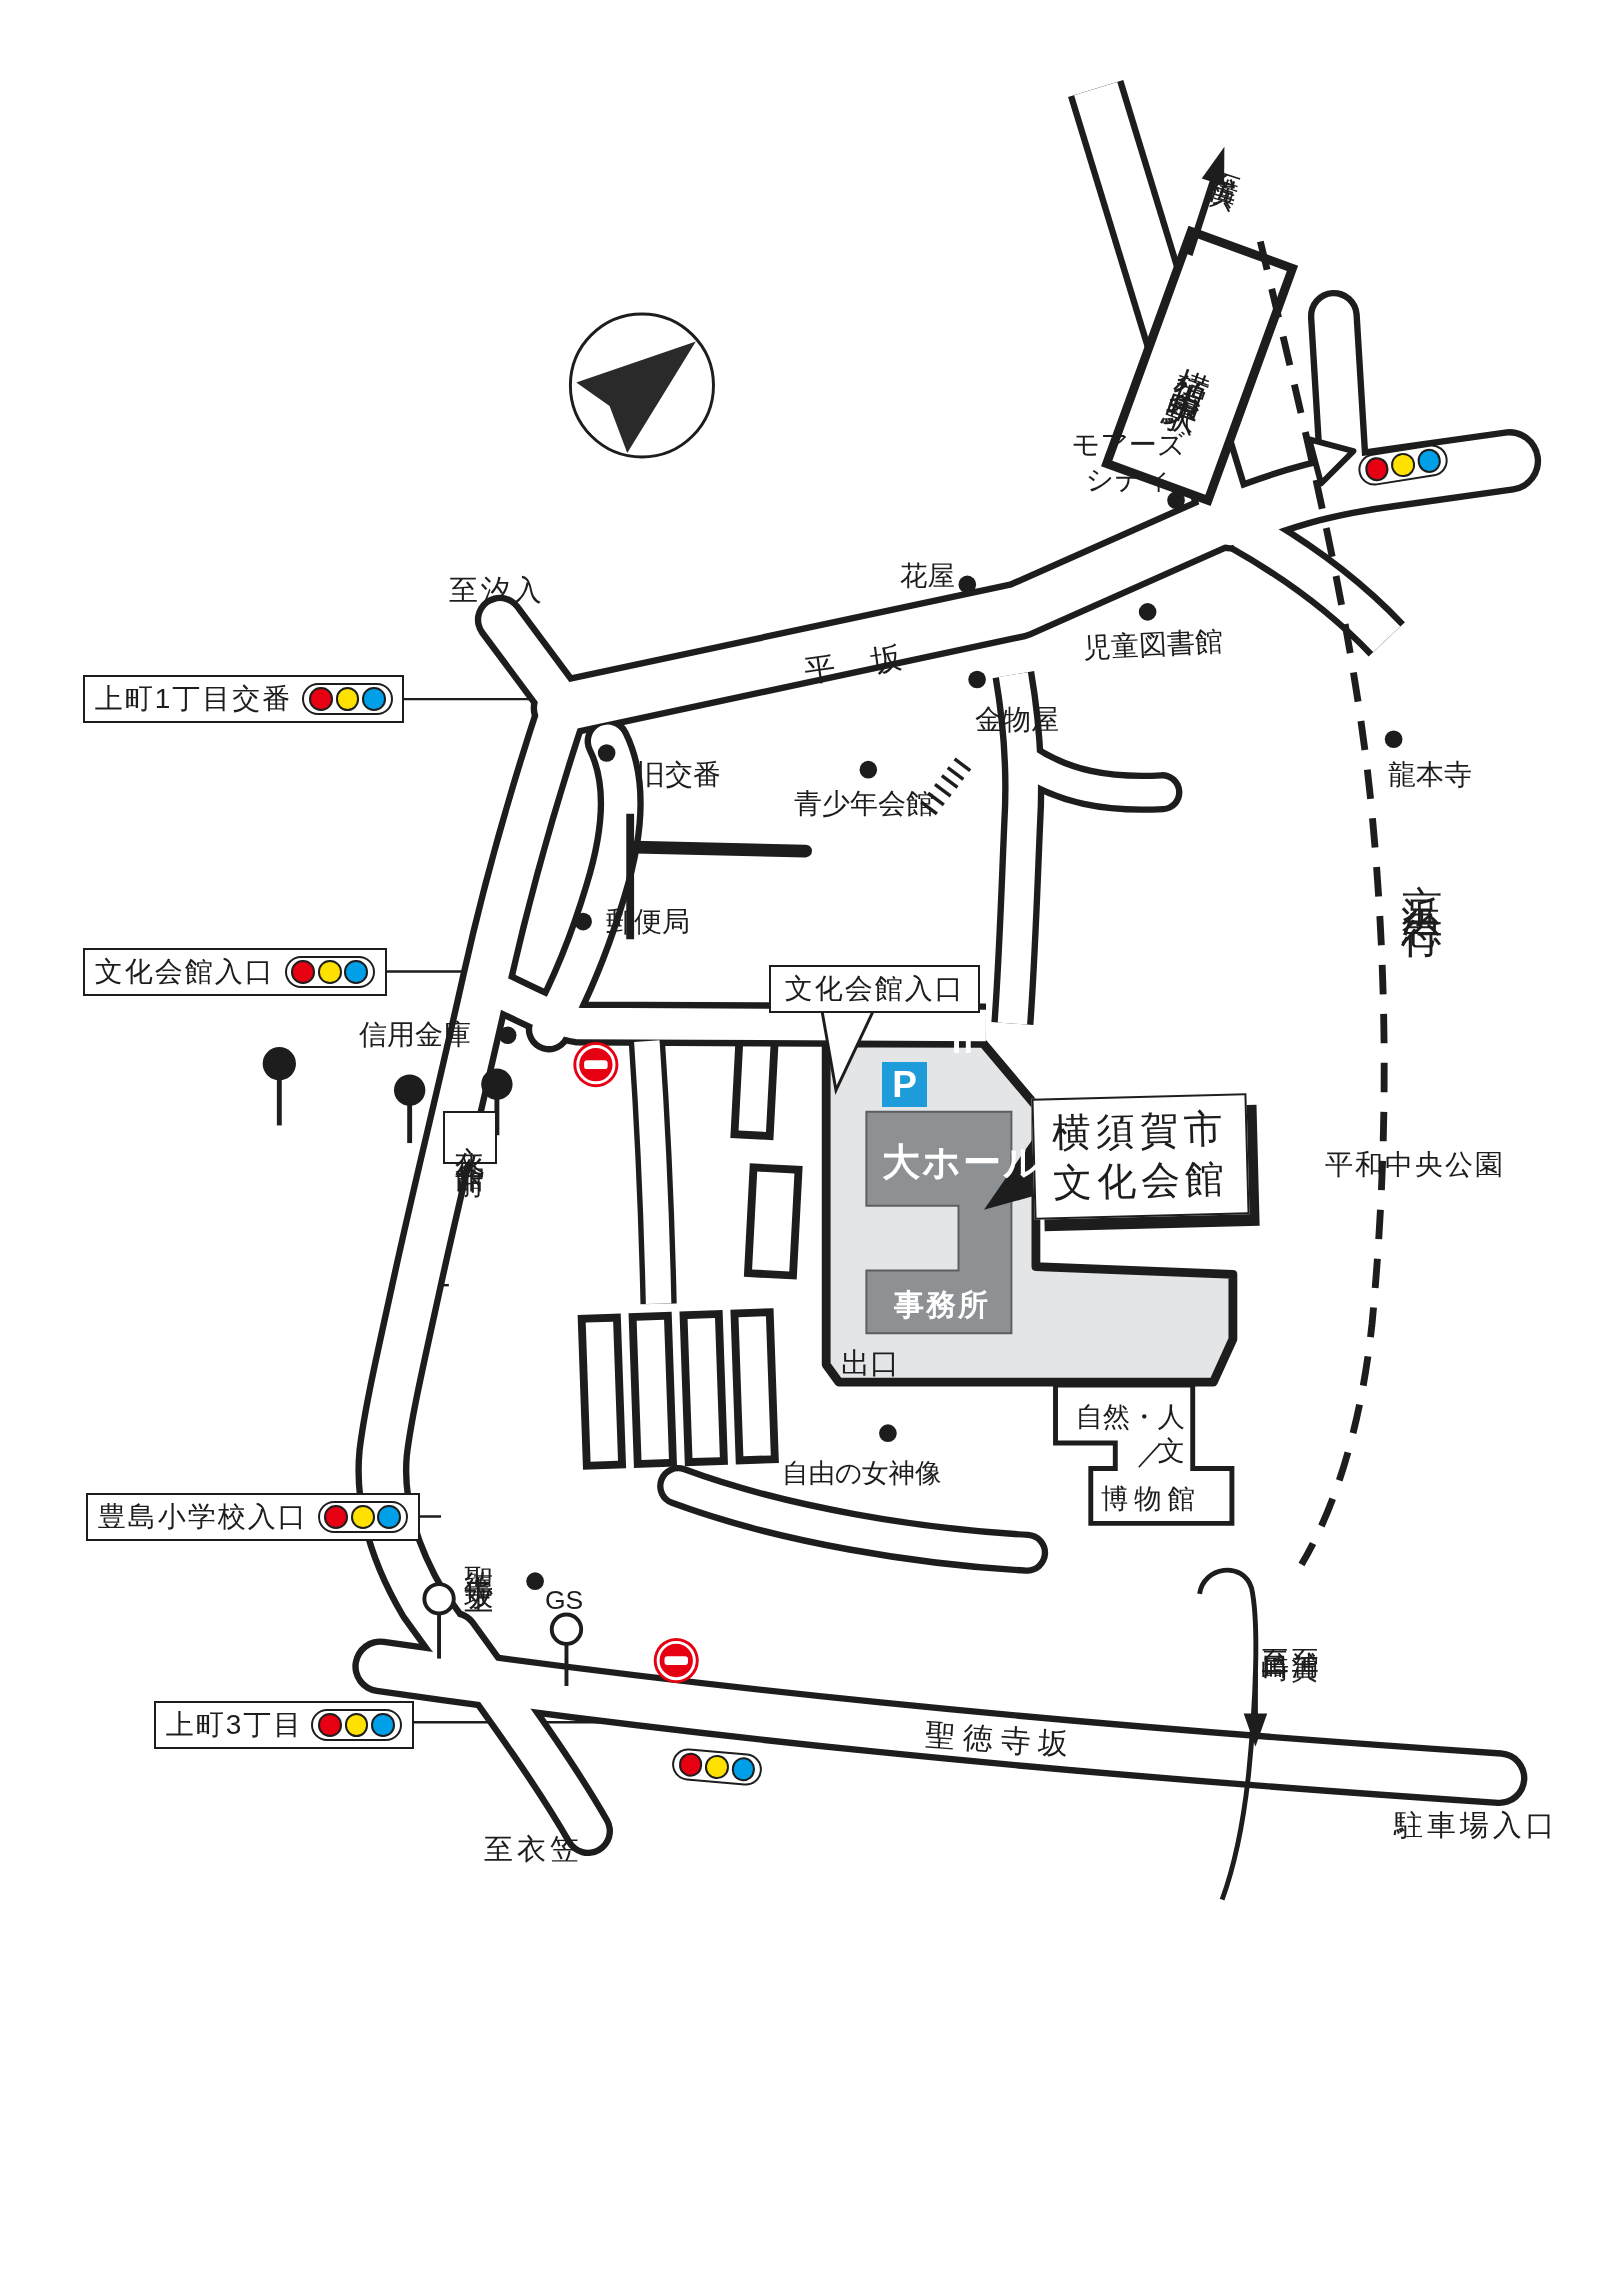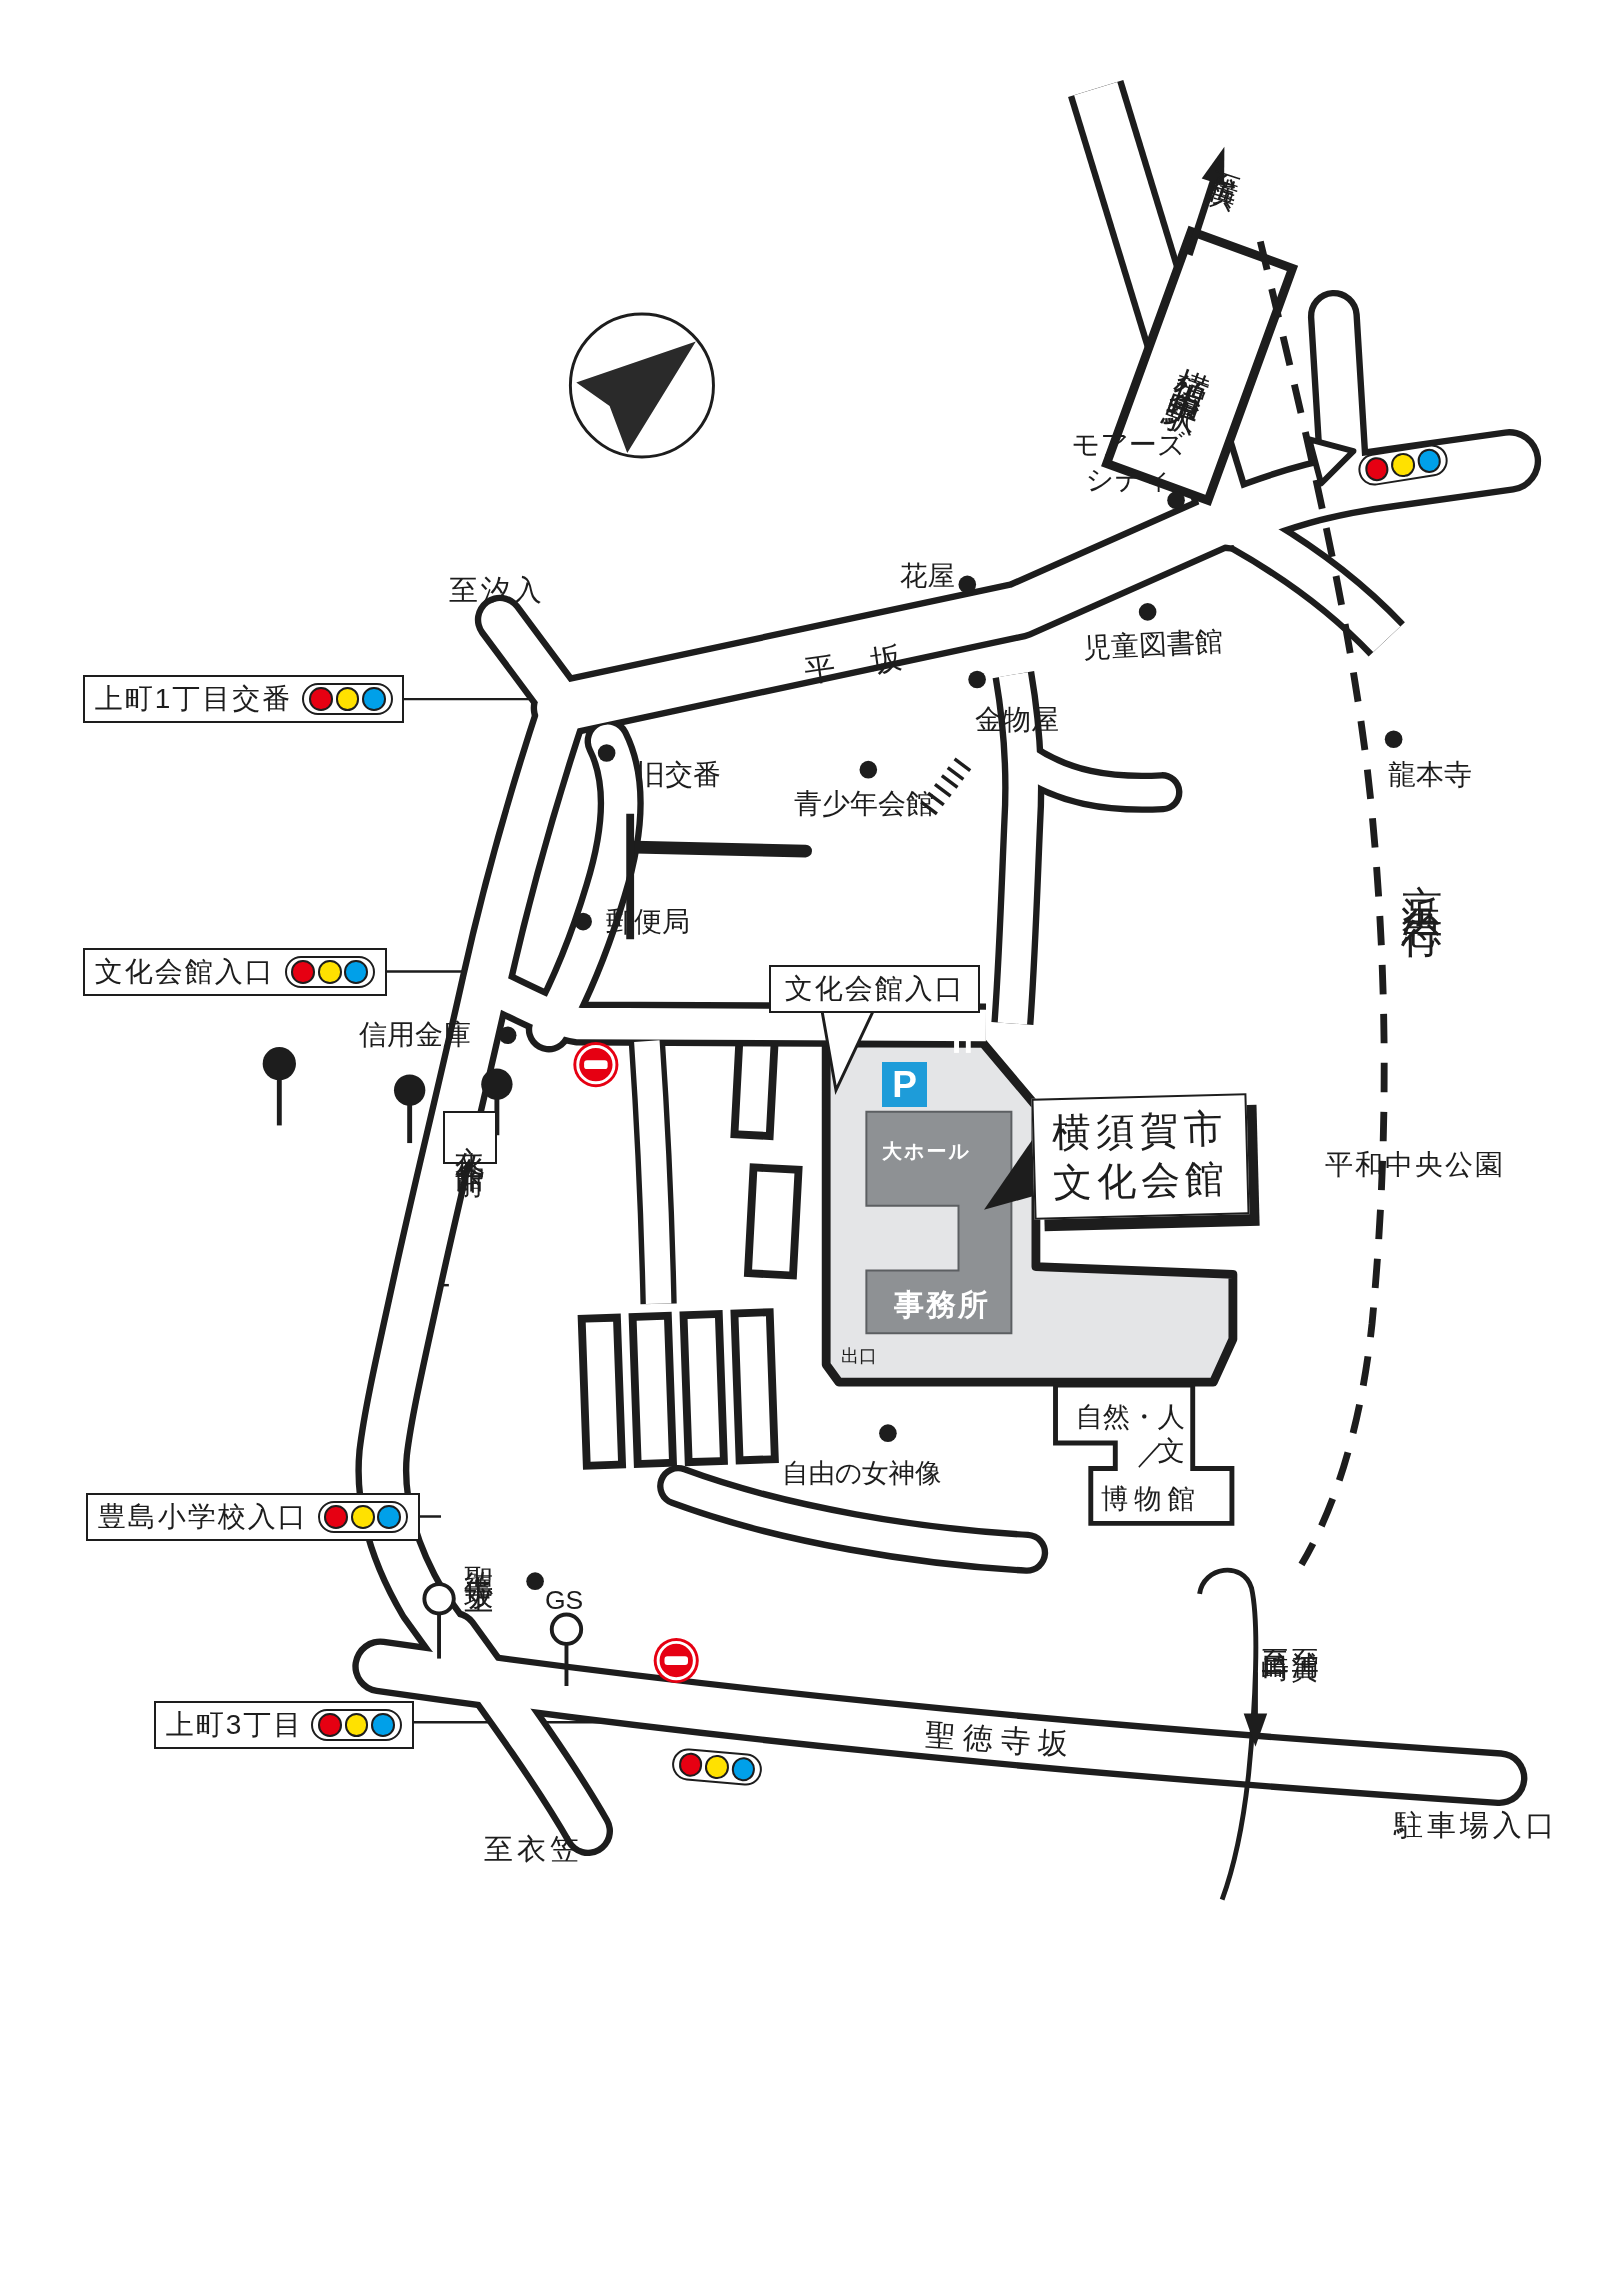--- a/index.html
+++ b/index.html
@@ -243,34 +243,34 @@
 <div class="plain" style="left:975px;top:702px;font-size:28px;">金物屋</div>
 <div class="plain" style="left:794px;top:786px;font-size:28px;">青少年会館</div>
 <div class="plain" style="left:637px;top:757px;font-size:28px;">旧交番</div>
 <div class="plain" style="left:606px;top:904px;font-size:28px;">郵便局</div>
 <div class="plain" style="left:359px;top:1017px;font-size:28px;">信用金庫</div>
 <div class="plain" style="left:1064px;top:427px;font-size:28px;width:129px;text-align:center;">モアーズ
 シティ</div>
 <div class="plain" style="left:1388px;top:757px;font-size:28px;">龍本寺</div>
 <div class="plain vert" style="left:1396px;top:851px;font-size:41px;letter-spacing:11.8px;">京浜急行</div>
 <div class="plain" style="left:1325px;top:1147px;font-size:28px;letter-spacing:2px;">平和中央公園</div>
-<div class="plain" style="left:841px;top:1345px;font-size:18px;text-align:center;">出口</div>
+<div class="plain" style="left:841px;top:1345px;font-size:29px;text-align:center;">出口</div>
 <div class="plain" style="left:782px;top:1457px;font-size:26.5px;">自由の女神像</div>
 <div class="plain" style="left:545px;top:1584px;font-size:26.5px;">GS</div>
 <div class="plain vert" style="left:461px;top:1543px;font-size:29px;letter-spacing:4.9px;">聖徳寺坂上</div>
 <div class="plain" style="left:925px;top:1721px;font-size:30px;letter-spacing:7.8px;transform:rotate(4deg);">聖徳寺坂</div>
 <div class="plain" style="left:484px;top:1831px;font-size:29px;letter-spacing:3.9px;">至衣笠</div>
 <div class="plain" style="left:1394px;top:1807px;font-size:29px;letter-spacing:3.9px;">駐車場入口</div>
 <div class="plain vert" style="left:1288px;top:1627px;font-size:27.4px;letter-spacing:2.9px;">至浦賀</div>
 <div class="plain vert" style="left:1258px;top:1627px;font-size:27.4px;letter-spacing:2.9px;">至三崎口</div>
 <div class="plain vert" style="left:1219px;top:147px;font-size:29px;letter-spacing:3.9px;transform:rotate(18deg);transform-origin:top left;">至横浜</div>
 
 <div class="station">横須賀中央駅</div>
 
-<div class="plain wtxt" style="left:882px;top:1139px;font-size:20px;letter-spacing:2px;">大ホール</div>
+<div class="plain wtxt" style="left:882px;top:1139px;font-size:38px;letter-spacing:2px;">大ホール</div>
 <div class="plain wtxt" style="left:894px;top:1286px;font-size:30px;letter-spacing:2px;">事務所</div>
 <div class="pbox">P</div>
 
 <div class="plain" style="left:1063px;top:1400px;font-size:27.4px;width:122px;text-align:right;">自然・人文</div>
 <div class="plain" style="left:1137px;top:1437px;font-size:27.4px;">／</div>
 <div class="plain" style="left:1101px;top:1482px;font-size:27.4px;width:122px;text-align:left;letter-spacing:5.9px;">博物館</div>
 
 </div>
 
 

